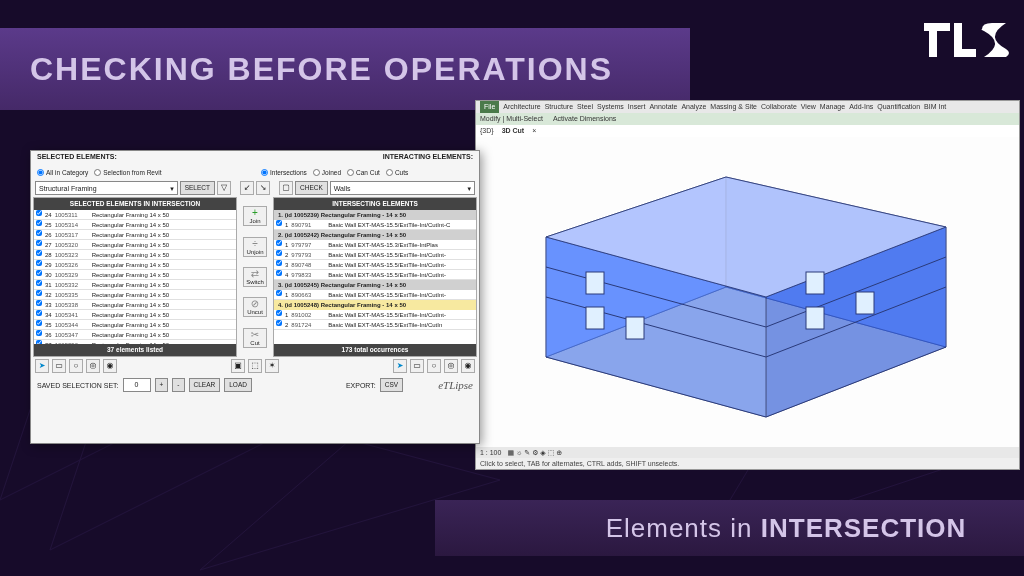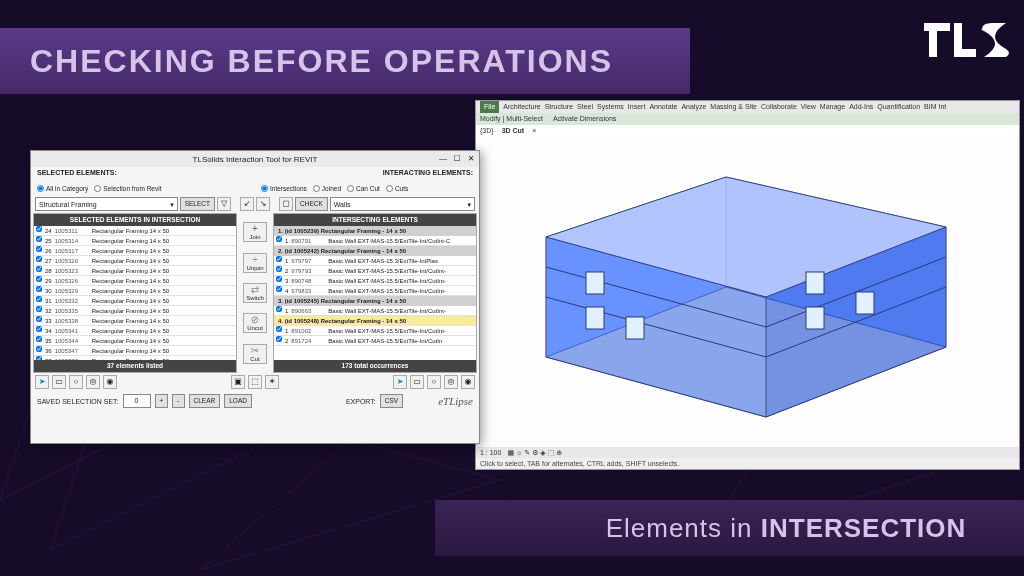--- a/index.html
+++ b/index.html
@@ -1,18 +1,18 @@
 <!DOCTYPE html>
 <html><head>
 <meta charset="utf-8">
 <style>
 * { margin: 0; padding: 0; box-sizing: border-box; font-family: Arial, sans-serif; }
 body { width: 1024px; height: 576px; background: #1a0d2e; position: relative; overflow: hidden; }
 
-.top-banner { position: absolute; top: 28px; left: 0; width: 690px; height: 66px; background: linear-gradient(to bottom, #5b3a8a, #452968); display: flex; align-items: center; padding-left: 30px; }
+.top-banner { position: absolute; top: 28px; left: 0; width: 690px; height: 82px; background: linear-gradient(to bottom, #5b3a8a, #452968); display: flex; align-items: center; padding-left: 30px; }
 .top-banner h1 { color: #d4c5e8; font-size: 32px; font-weight: 700; letter-spacing: 2px; }
 
 .logo-area { position: absolute; top: 15px; right: 10px; width: 295px; text-align: right; }
 .logo-svg { width: 90px; height: 50px; }
 .logo-sub { color: #fff; font-size: 13px; margin-top: 2px; }
 
 .bottom-banner { position: absolute; bottom: 20px; left: 435px; width: 702px; height: 56px; background: linear-gradient(to bottom, #3a2456, #2b1840); display: flex; align-items: center; justify-content: center; }
 .bottom-banner span { color: #d4c5e8; font-size: 26px; letter-spacing: 1px; }
 
 .revit { position: absolute; top: 100px; left: 475px; width: 545px; height: 370px; background: #f0f0f0; border: 1px solid #999; font-size: 7px; }
@@ -150,28 +150,20 @@
     </svg>
   </div>
   <div class="revit-status">
     <span>1 : 100</span>
     <span>▦ ☼ ✎ ⚙ ◈ ⬚ ⊕</span>
   </div>
   <div class="revit-hint">Click to select, TAB for alternates, CTRL adds, SHIFT unselects.</div>
 </div>
 
 <div class="dialog">
-  <div class="dlg-title">
-    <span>TLSolids Interaction Tool for REVIT</span>
-    <div class="dlg-wbtn">
-      <span>—</span>
-      <span>☐</span>
-      <span>✕</span>
-    </div>
-  </div>
   <div class="dlg-headers">
     <div>SELECTED ELEMENTS:</div>
     <div>INTERACTING ELEMENTS:</div>
   </div>
   <div class="dlg-radios">
     <div id="left-radios">
         <label><input type="radio" name="left-radios" checked="" style="">All in Category</label>
         <label><input type="radio" name="left-radios" style="">Selection from Revit</label>
       </div>
     <div id="right-radios">

